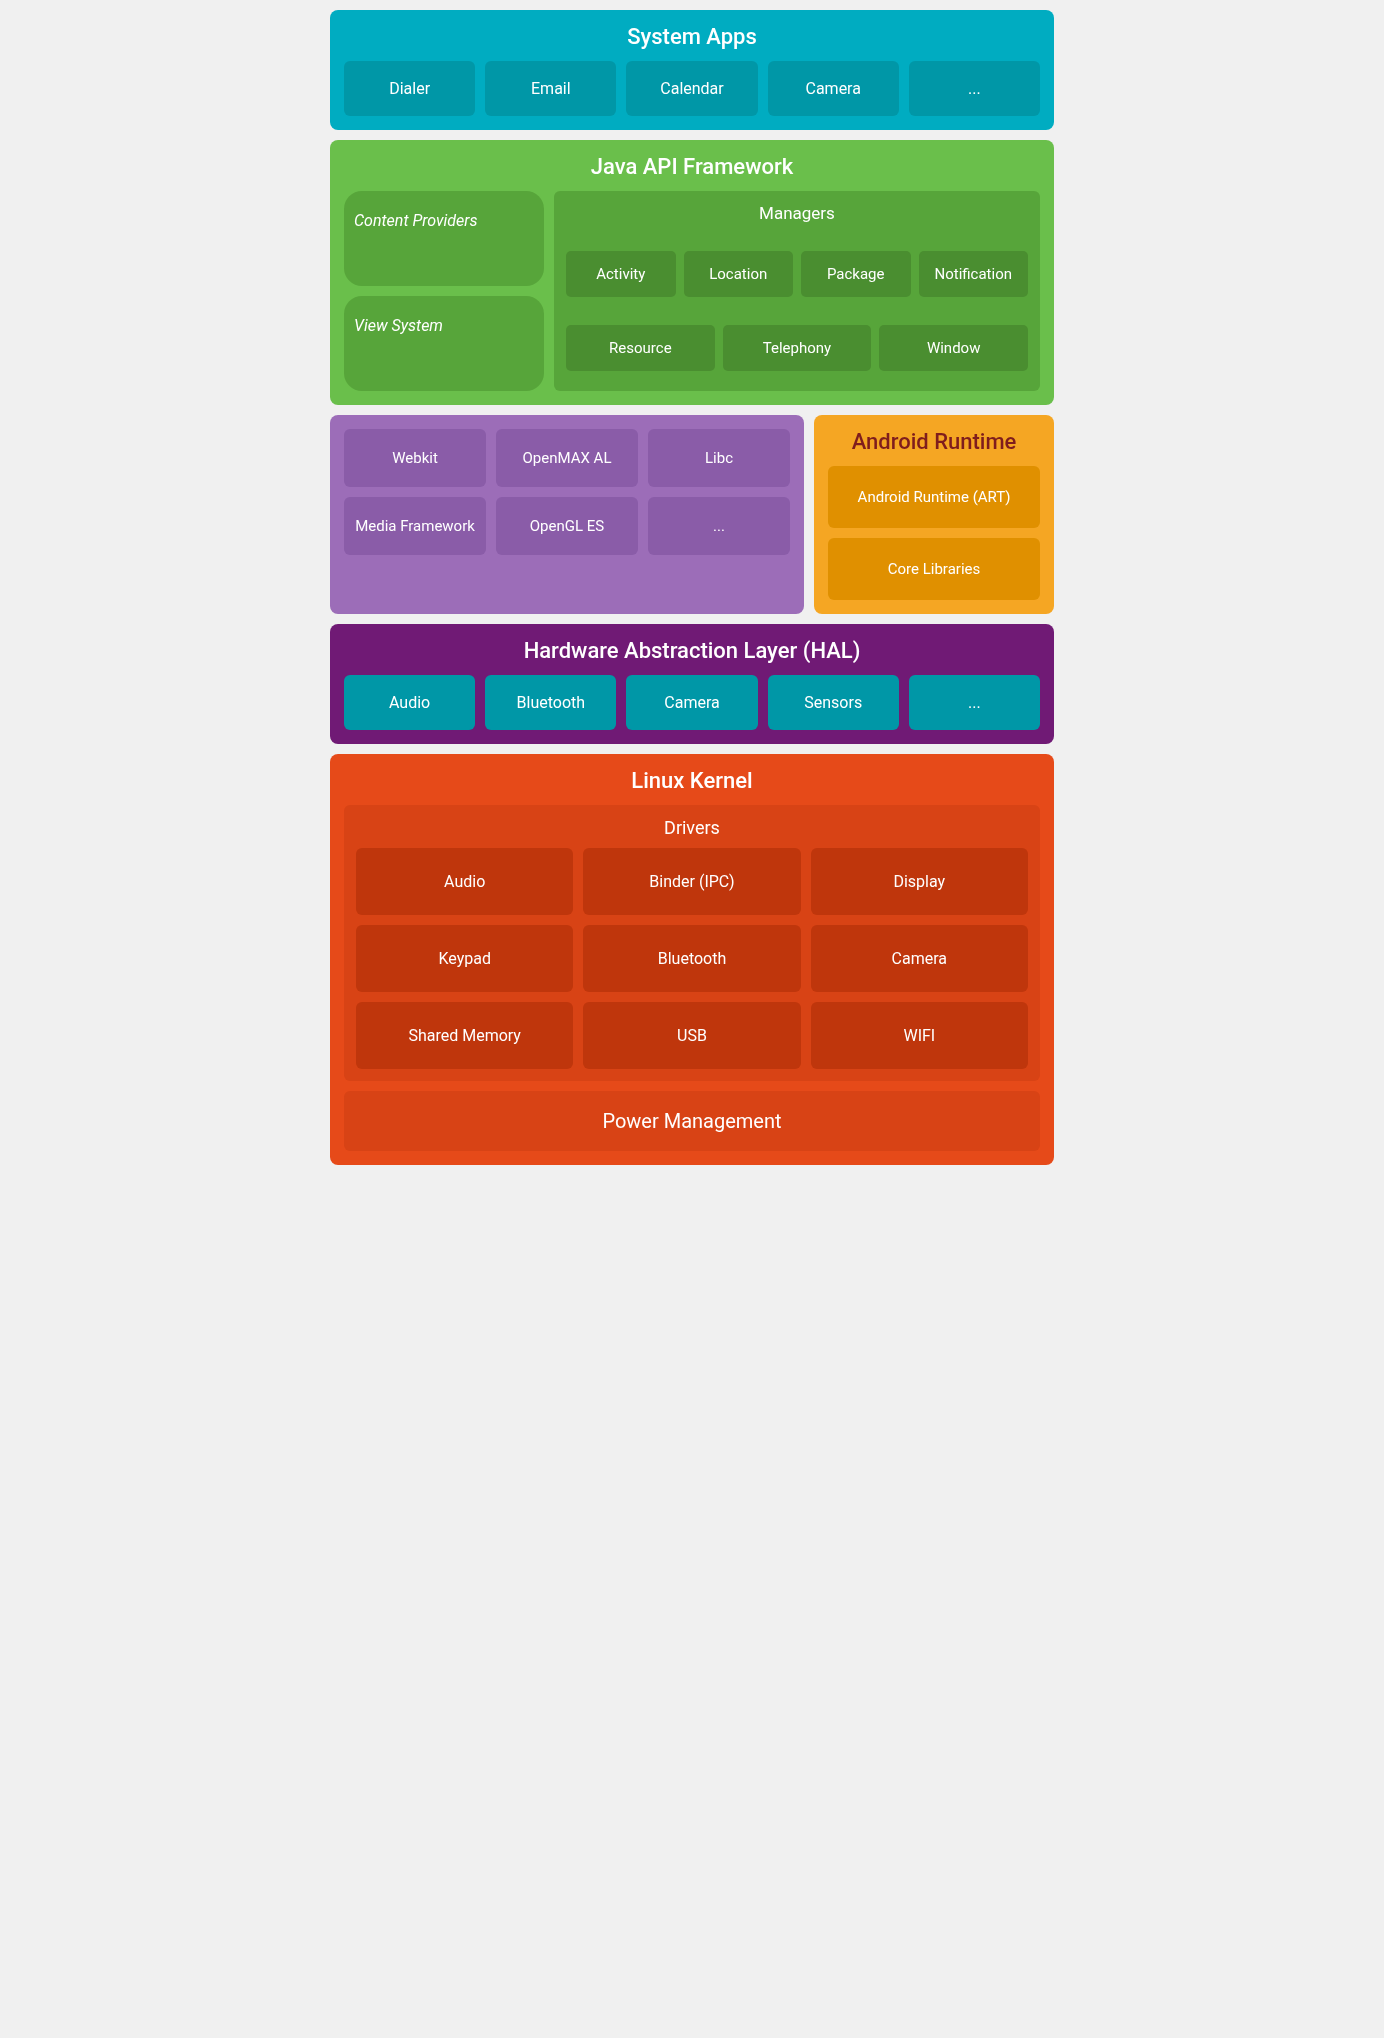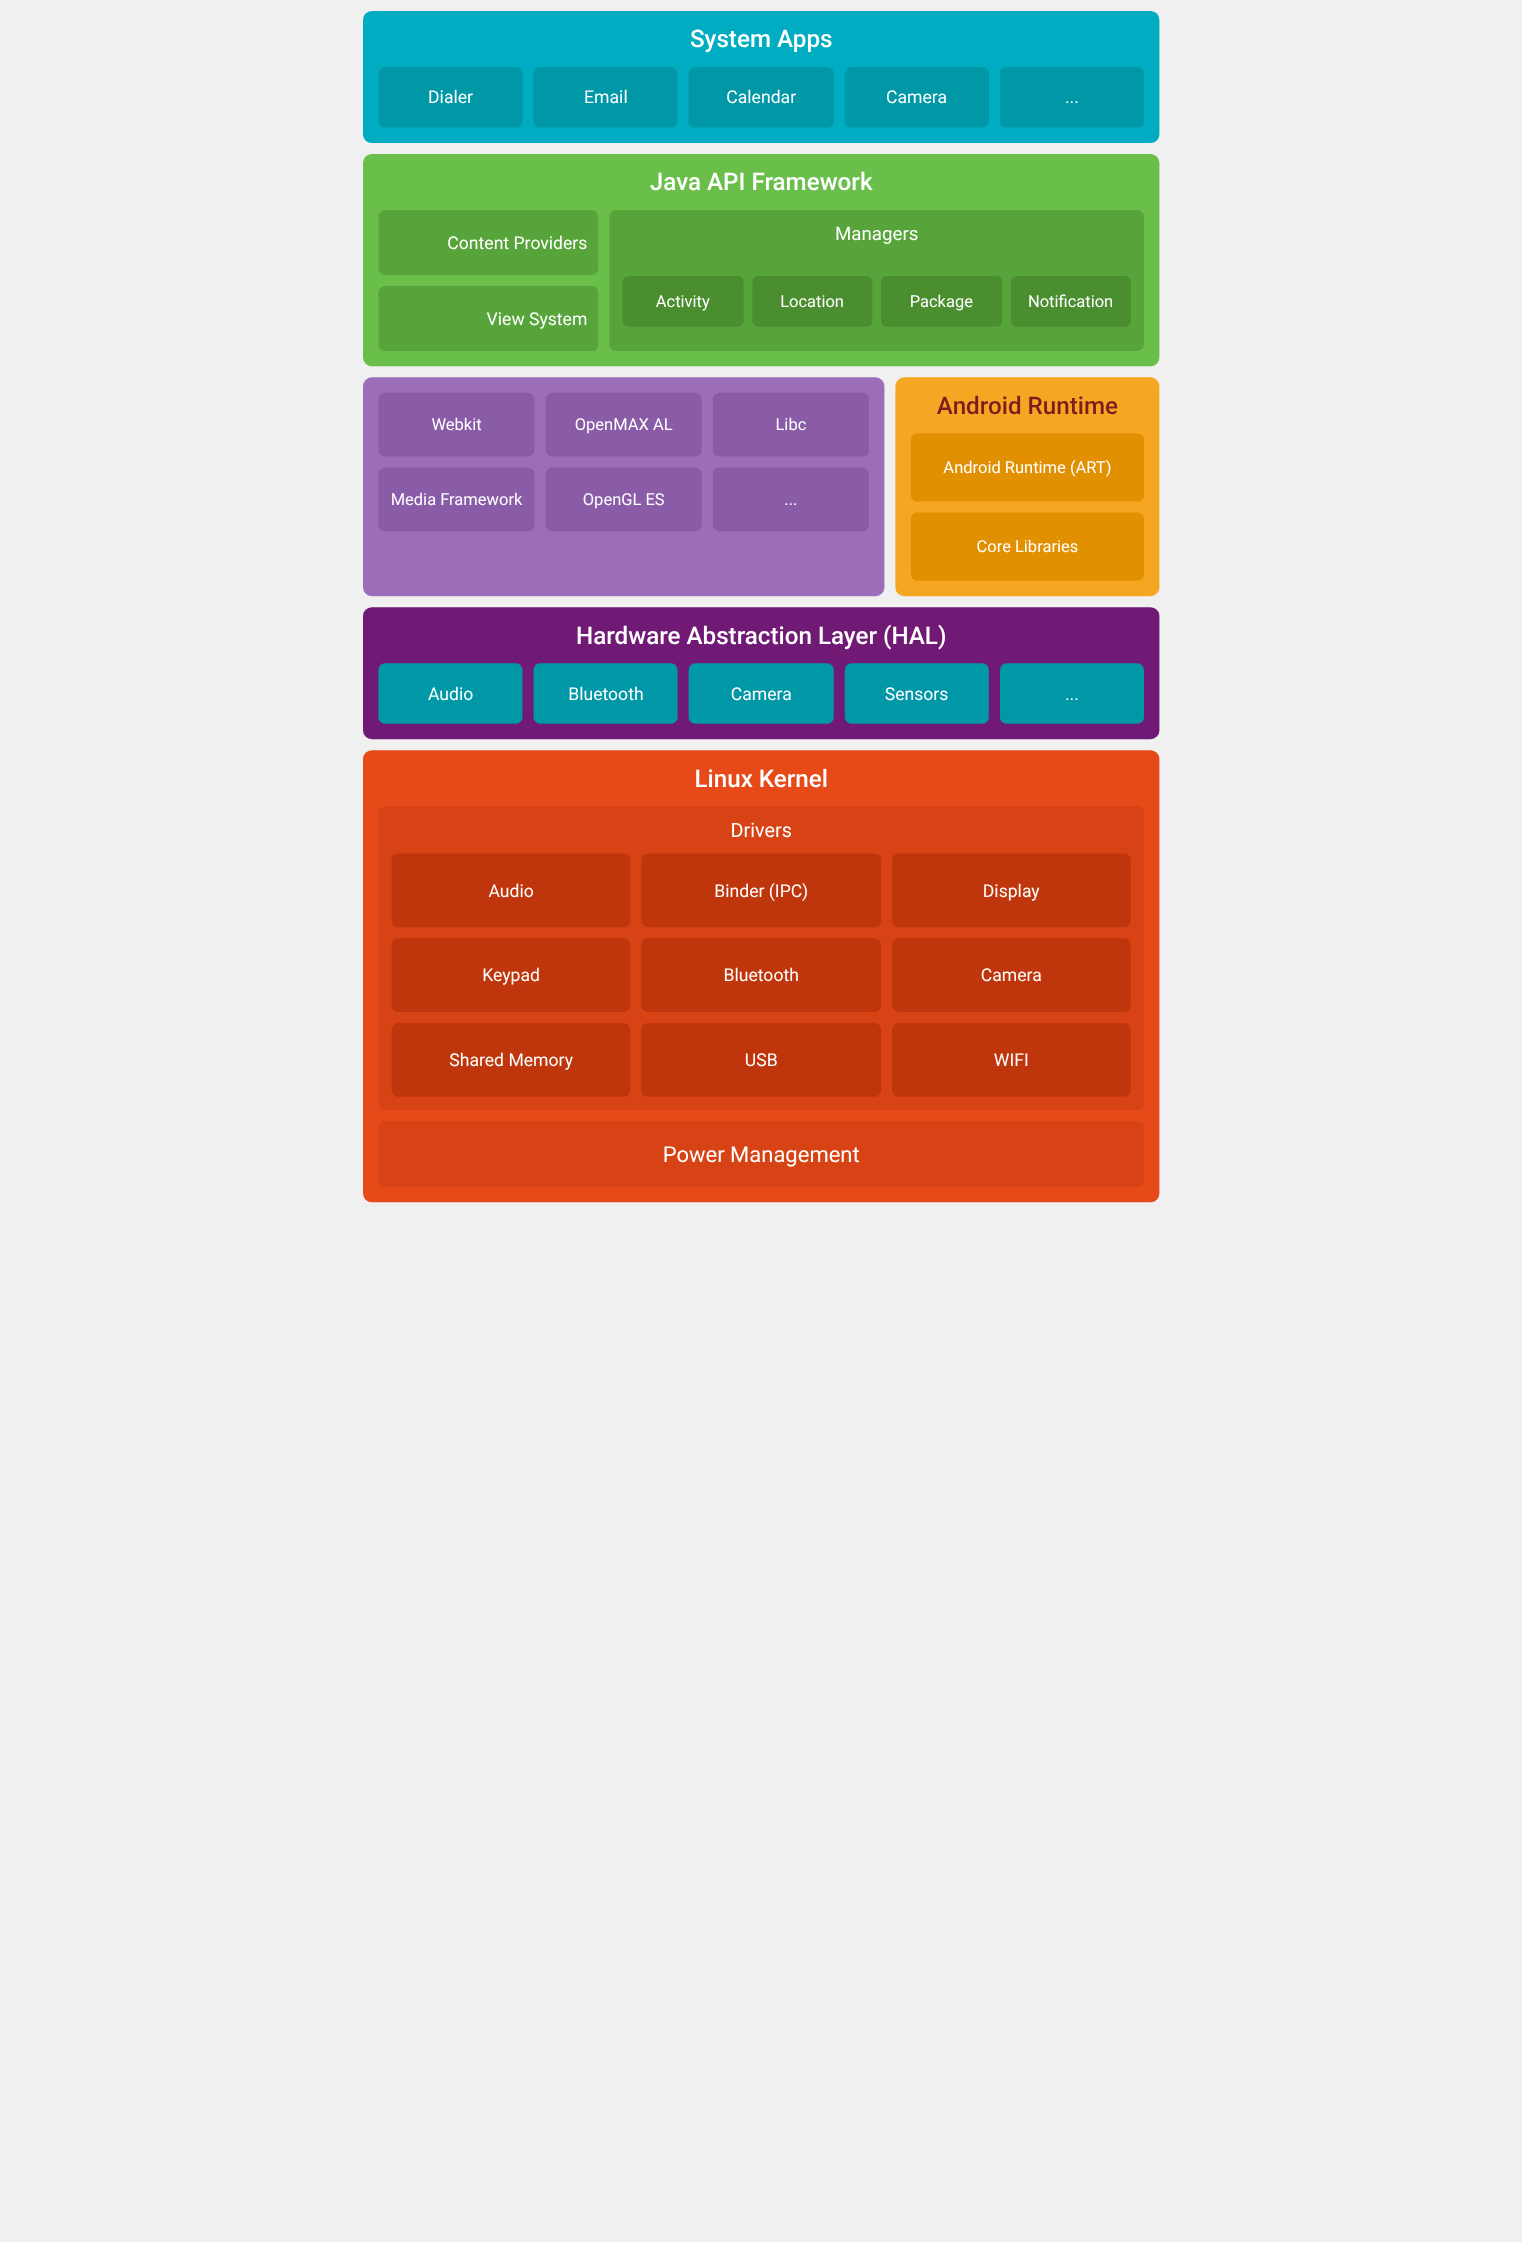--- a/index.html
+++ b/index.html
@@ -63,26 +63,27 @@
     }
     .java-left {
       display: flex;
       flex-direction: column;
       gap: 10px;
       width: 200px;
       flex-shrink: 0;
     }
     .java-box {
       background: #57a53a;
-      border-radius: 6px;
+      border-radius: 18px;
       padding: 20px 10px;
-      text-align: right;
+      text-align: left;
       font-size: 16px;
       color: white;
       flex: 1;
+      font-style: italic;
     }
     .managers-section {
       flex: 1;
       background: #57a53a;
       border-radius: 6px;
       padding: 12px;
     }
     .managers-title {
       text-align: center;
       font-size: 17px;
@@ -235,20 +236,25 @@
         <div class="java-box">View System</div>
       </div>
       <div class="managers-section">
         <div class="managers-title">Managers</div>
         <div class="managers-row">
           <div class="manager-box">Activity</div>
           <div class="manager-box">Location</div>
           <div class="manager-box">Package</div>
           <div class="manager-box">Notification</div>
         </div>
+        <div class="managers-row">
+          <div class="manager-box">Resource</div>
+          <div class="manager-box">Telephony</div>
+          <div class="manager-box">Window</div>
+        </div>
       </div>
     </div>
   </div>
 
   <div class="middle-row">
     <div class="layer-native">
       <div class="native-grid">
         <div class="native-box">Webkit</div>
         <div class="native-box">OpenMAX AL</div>
         <div class="native-box">Libc</div>

